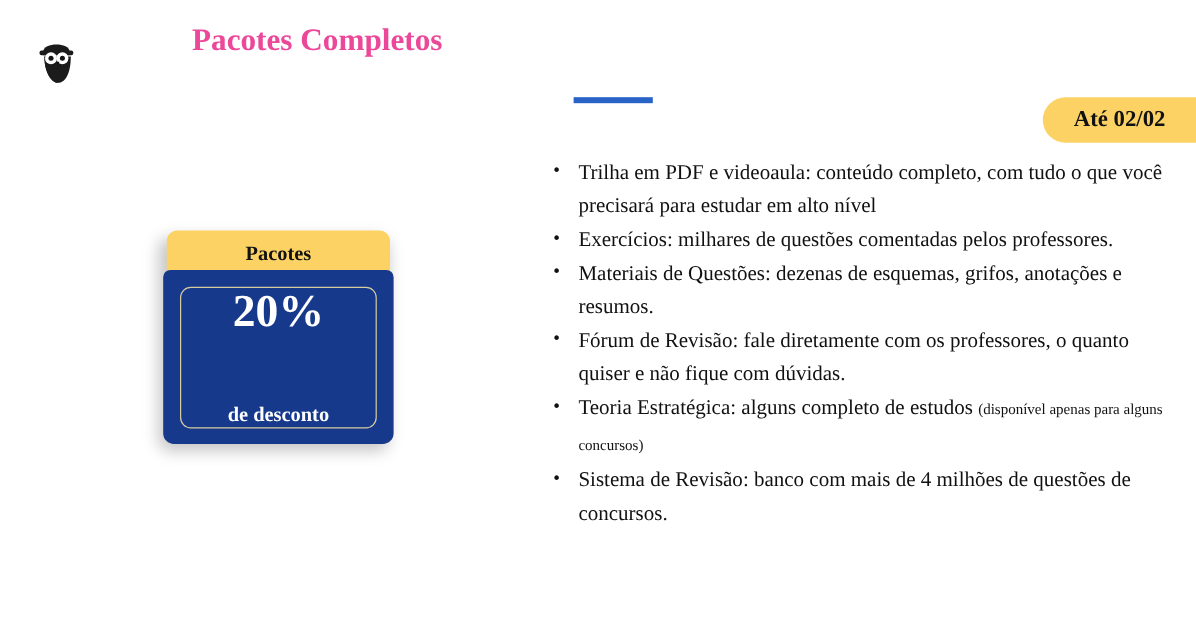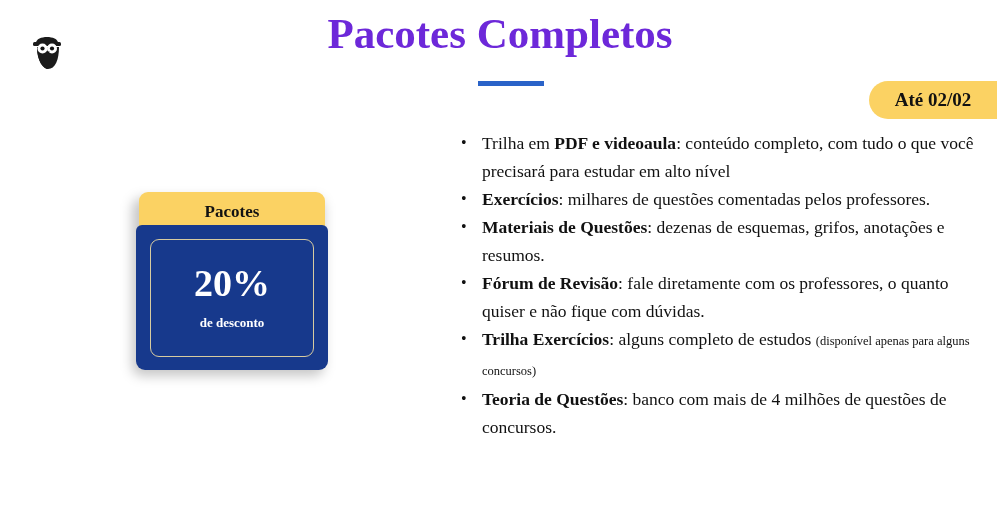--- a/index.html
+++ b/index.html
@@ -30,27 +30,26 @@
     height: 40px;
   }
   #logo svg { display: block; }
 
   
   #title {
     position: absolute;
     left: 160px;
     top: 8px;
     width: 680px;
-    text-align: center;
-    font-family: "Liberation Serif", "DejaVu Serif", serif;
-    font-weight: bold;
-    font-size: 43px;
+    font-family: "Liberation Serif", "DejaVu Serif", serif;
+    font-weight: bold;
+    font-size: 26px;
     line-height: 52px;
     letter-spacing: 0px;
-    color: #6d28d9;
+    color: #ec4899;
     white-space: nowrap;
   }
   #title-rule {
     position: absolute;
     left: 478px;
     top: 81px;
     width: 66px;
     height: 5px;
     background: #2a63c8;
   }
@@ -131,34 +130,34 @@
     position: absolute;
     left: 14px;
     top: 14px;
     right: 14px;
     bottom: 13px;
     border: 1px solid #d7cba0;
     border-radius: 9px;
     display: flex;
     flex-direction: column;
     align-items: center;
-    justify-content: center;
+    justify-content: space-between;
   }
   #card-percent {
     font-family: "Liberation Serif", "DejaVu Serif", serif;
     font-weight: bold;
     font-size: 38px;
     line-height: 40px;
     color: #ffffff;
     margin-bottom: 10px;
   }
   #card-sub {
     font-family: "Liberation Serif", "DejaVu Serif", serif;
     font-weight: bold;
-    font-size: 13px;
+    font-size: 17px;
     line-height: 20px;
     color: #ffffff;
     white-space: nowrap;
   }
 
   
   #features {
     position: absolute;
     left: 455px;
     top: 129px;
@@ -174,21 +173,21 @@
   }
   .bullet-marker {
     position: absolute;
     left: 6px;
     top: 0;
     width: 10px;
     line-height: 28px;
     font-size: 16px;
     color: #111111;
   }
-  .feature b { font-weight: bold; margin-top: 38px; }
+  .feature b { font-weight: normal; margin-top: 38px; }
   .feature-note {
     font-size: 12.5px;
   }
 </style>
 </head>
 <body>
 
 <div id="slide">
 
   <div id="logo">
@@ -223,17 +222,17 @@
         <div id="card-sub">de desconto</div>
       </div>
     </div>
   </div>
 
   <div id="features">
       <div class="feature"><span class="bullet-marker">•</span><span>Trilha em </span><b>PDF e videoaula</b><span>: conteúdo completo, com tudo o que você precisará para estudar em alto nível</span></div>
       <div class="feature"><span class="bullet-marker">•</span><b>Exercícios</b><span>: milhares de questões comentadas pelos professores.</span></div>
       <div class="feature"><span class="bullet-marker">•</span><b>Materiais de Questões</b><span>: dezenas de esquemas, grifos, anotações e resumos.</span></div>
       <div class="feature"><span class="bullet-marker">•</span><b>Fórum de Revisão</b><span>: fale diretamente com os professores, o quanto quiser e não fique com dúvidas.</span></div>
-      <div class="feature"><span class="bullet-marker">•</span><b>Trilha Exercícios</b><span>: alguns completo de estudos </span><span class="feature-note">(disponível apenas para alguns concursos)</span></div>
-      <div class="feature"><span class="bullet-marker">•</span><b>Teoria de Questões</b><span>: banco com mais de 4 milhões de questões de concursos.</span></div>
+      <div class="feature"><span class="bullet-marker">•</span><b>Teoria Estratégica</b><span>: alguns completo de estudos </span><span class="feature-note">(disponível apenas para alguns concursos)</span></div>
+      <div class="feature"><span class="bullet-marker">•</span><b>Sistema de Revisão</b><span>: banco com mais de 4 milhões de questões de concursos.</span></div>
     </div>
 
 </div>
 
 </body></html>

